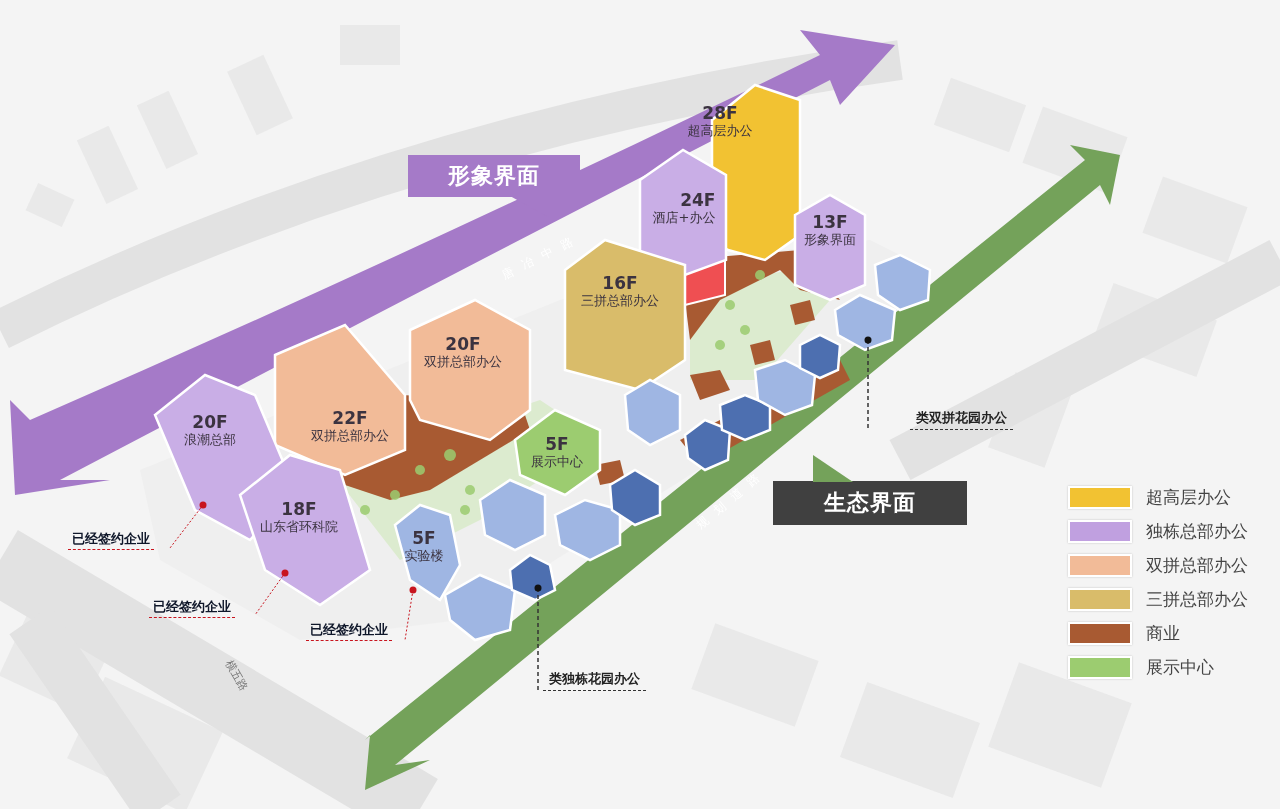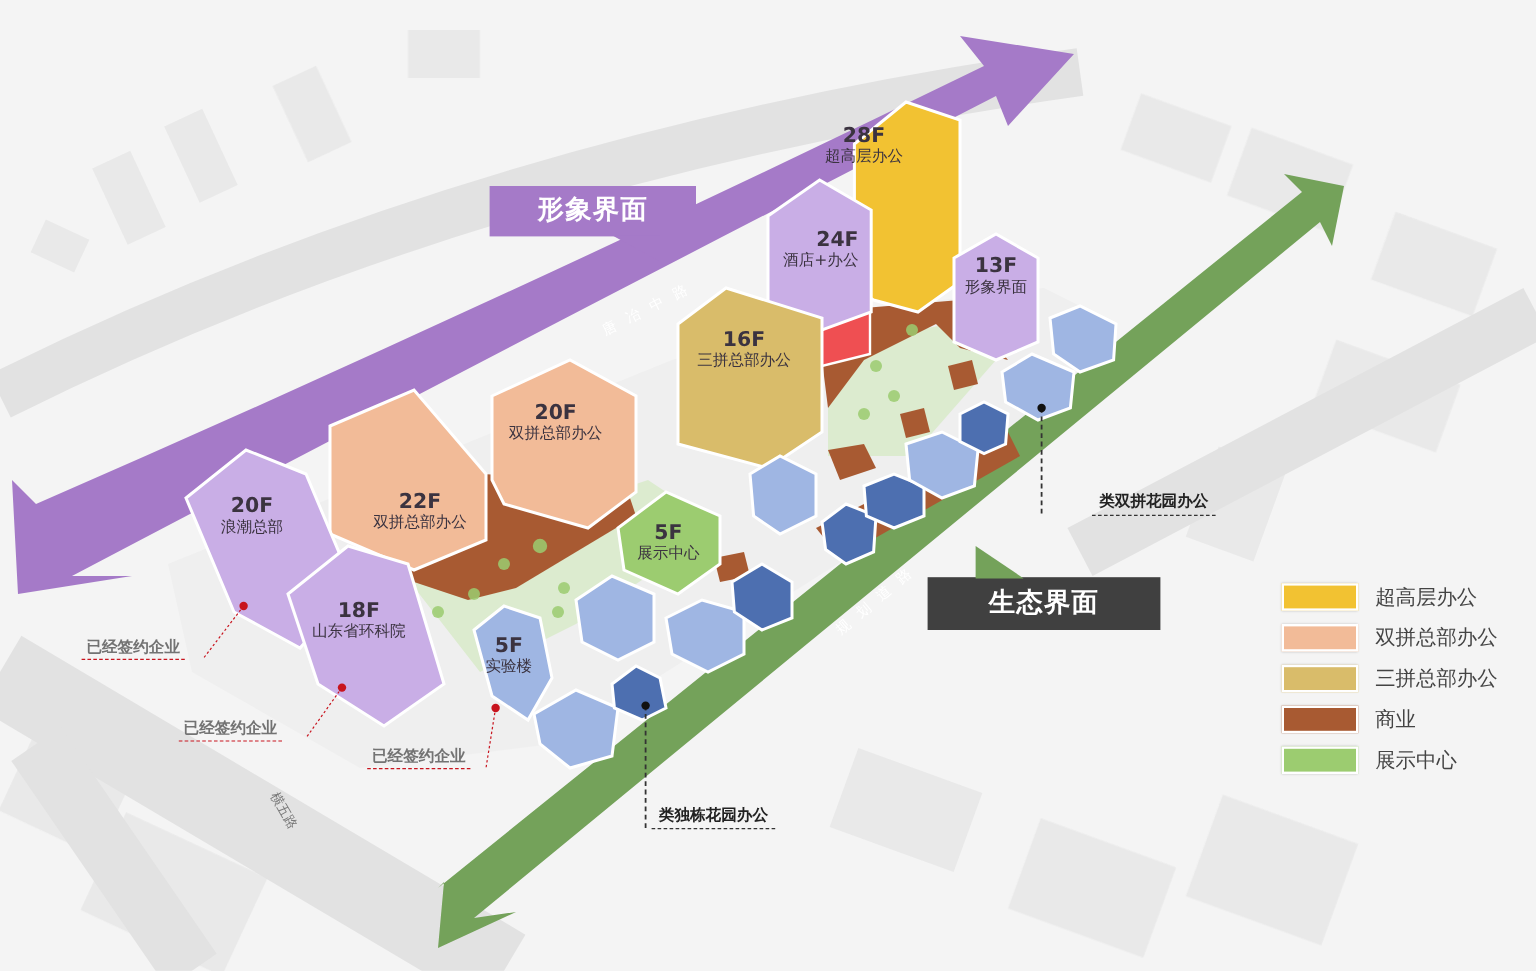--- a/index.html
+++ b/index.html
@@ -1,21 +1,21 @@
 <!DOCTYPE html>
 <html><head>
 <meta charset="utf-8">
 <style>
   html,body{margin:0;padding:0;}
   body{width:1280px;height:809px;overflow:hidden;background:#f4f4f4;font-family:"DejaVu Sans","Liberation Sans",sans-serif;position:relative;}
   #stage{position:absolute;left:0;top:0;width:1280px;height:809px;}
   .bldlabel{position:absolute;text-align:center;color:#3b3340;line-height:1.15;transform:translateX(-50%);white-space:nowrap;}
   .bldlabel .fl{font-size:17px;font-weight:bold;display:block;}
   .bldlabel .nm{font-size:13px;display:block;}
-  .signed{position:absolute;color:#737373;font-weight:bold;font-size:13px;white-space:nowrap;border-bottom:1px dashed #c8141e;padding:0 4px 1px 4px;}
+  .signed{position:absolute;color:#0f172a;font-weight:bold;font-size:13px;white-space:nowrap;border-bottom:1px dashed #c8141e;padding:0 4px 1px 4px;}
   .callout{position:absolute;color:#222;font-size:13px;font-weight:bold;white-space:nowrap;border-bottom:1.5px dashed #333;padding:0 6px 2px 6px;}
   .banner{position:absolute;color:#fff;font-weight:bold;font-size:22px;text-align:center;letter-spacing:1px;}
   .legend{position:absolute;left:1068px;top:480px;}
   .legend-item{display:flex;align-items:center;height:34px;}
   .legend-swatch{width:60px;height:19px;border:2px solid #fff;box-shadow:0 0 2px rgba(0,0,0,.2);margin-right:14px;}
   .legend-label{font-size:17px;color:#444;}
   .roadtxt{position:absolute;color:#fff;font-size:12px;letter-spacing:10px;white-space:nowrap;}
   .grey-road{position:absolute;color:#777;font-size:11px;transform:rotate(60deg);}
 </style>
 </head>
@@ -190,20 +190,24 @@
 <div class="signed" style="left:306px;top:621px;">已经签约企业</div>
 <div class="callout" style="left:894px;top:409px;margin-left:16px;">类双拼花园办公</div>
 <div class="callout" style="left:543px;top:670px;">类独栋花园办公</div>
 
 <div class="legend">
   <div class="legend-item">
         <span class="legend-swatch" style="background:#f2c232"></span>
         <span class="legend-label">超高层办公</span>
       </div>
   <div class="legend-item">
+        <span class="legend-swatch" style="background:#c0a0e0"></span>
+        <span class="legend-label">独栋总部办公</span>
+      </div>
+  <div class="legend-item">
         <span class="legend-swatch" style="background:#f2bb98"></span>
         <span class="legend-label">双拼总部办公</span>
       </div>
   <div class="legend-item">
         <span class="legend-swatch" style="background:#d9bc6a"></span>
         <span class="legend-label">三拼总部办公</span>
       </div>
   <div class="legend-item">
         <span class="legend-swatch" style="background:#a85a32"></span>
         <span class="legend-label">商业</span>

